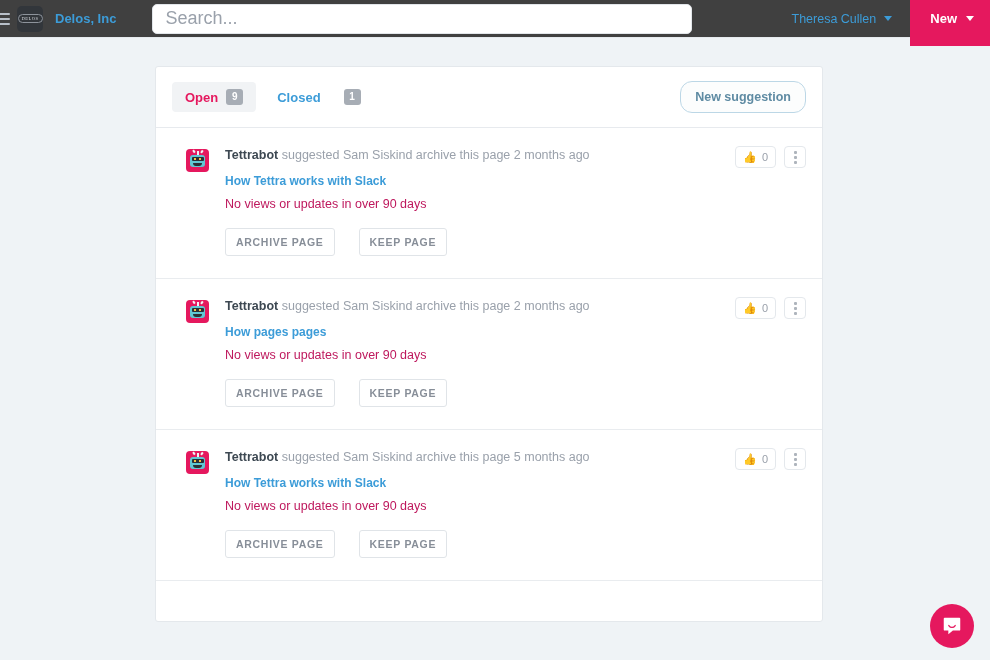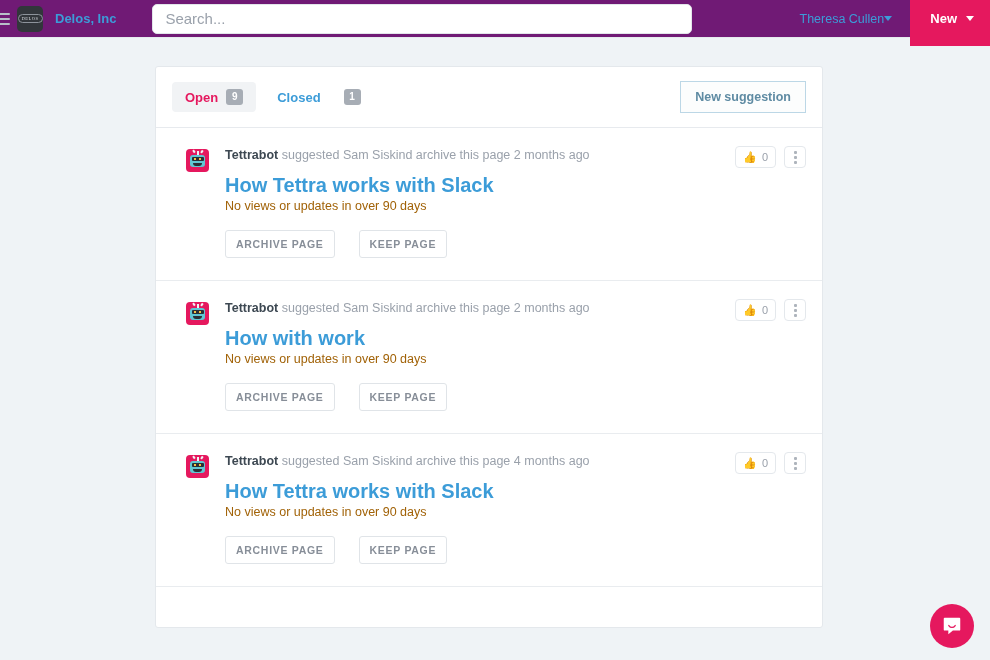--- a/index.html
+++ b/index.html
@@ -8,21 +8,21 @@
     font-family: "Liberation Sans", sans-serif;
     background: #eff3f6;
     color: #3d4852;
     overflow: hidden;
     position: relative;
   }
 
   
   .topbar {
     height: 38px;
-    background: #701a75;
+    background: #404040;
     border-bottom: 1px solid #e6eaee;
     display: flex;
     align-items: center;
     position: relative;
     z-index: 20;
   }
   .hamburger {
     width: 14px;
     margin-left: -4px;
     display: flex;
@@ -71,36 +71,36 @@
     width: 540px;
     flex: 0 0 auto;
   }
   .search-input {
     width: 100%;
     height: 30px;
     border: 1px solid #e2e6ea;
     border-radius: 5px;
     background: #fff;
     padding: 0 12px;
-    font-size: 15px;
+    font-size: 18px;
     font-family: "Liberation Sans", sans-serif;
     color: #5b636d;
     outline: none;
   }
   .search-input::placeholder { color: #9aa1ab; }
   .topbar-right {
     margin-left: auto;
     display: flex;
     align-items: center;
     height: 100%;
   }
   .user-menu {
     display: flex;
     align-items: center;
-    gap: 0;
+    gap: 8px;
     color: #3c9cd8;
     font-size: 12.5px;
     cursor: pointer;
     margin-right: 18px;
   }
   .caret {
     width: 0; height: 0;
     border-left: 4px solid transparent;
     border-right: 4px solid transparent;
     border-top: 5px solid currentColor;
@@ -177,21 +177,21 @@
     padding: 0 4px;
   }
   .new-suggestion-btn {
     margin-left: auto;
     border: 1px solid #bcd7e6;
     background: #fcfdfd;
     color: #5f8ba3;
     font-size: 12.5px;
     font-weight: bold;
     padding: 8px 14px;
-    border-radius: 0;
+    border-radius: 12px;
     cursor: pointer;
     font-family: "Liberation Sans", sans-serif;
   }
 
   
   .row {
     display: flex;
     padding: 20px 32px 22px 30px;
     border-bottom: 1px solid #e9ecef;
     position: relative;
@@ -253,30 +253,30 @@
   .avatar .spark.b { left: 15px; transform: rotate(35deg); }
 
   .row-body { margin-left: 16px; flex: 1 1 auto; min-width: 0; }
 
   .meta { font-size: 12.5px; color: #9aa1ab; line-height: 1.2; }
   .meta .actor { color: #3d4852; font-weight: bold; }
 
   .row-title {
     display: block;
     margin-top: 11px;
-    font-size: 20px;
+    font-size: 12px;
     font-weight: bold;
     color: #3c9cd8;
     text-decoration: none;
     cursor: pointer;
   }
   .row-desc {
-    margin-top: 2px;
+    margin-top: 9px;
     font-size: 12.5px;
-    color: #a16207;
+    color: #be185d;
   }
   .row-actions { margin-top: 17px; display: flex; gap: 24px; }
   .ghost-btn {
     border: 1px solid #e0e4e8;
     background: #fff;
     color: #878e98;
     font-size: 10.5px;
     font-weight: bold;
     letter-spacing: 0.7px;
     padding: 7px 10px;
@@ -438,21 +438,21 @@
         <span class="head"></span>
         <span class="visor"></span>
         <span class="eye l"></span>
         <span class="eye r"></span>
         <span class="mouth"></span>
       </div>
       <div class="row-body">
         <div class="meta">
           <span class="actor">Tettrabot</span><span> suggested Sam Siskind archive this page 2 months ago</span>
         </div>
-        <a class="row-title">How with work</a>
+        <a class="row-title">How pages pages</a>
         <div class="row-desc">No views or updates in over 90 days</div>
         <div class="row-actions">
           <button class="ghost-btn">Archive page</button>
           <button class="ghost-btn">Keep page</button>
         </div>
       </div>
       <div class="row-tools">
         <button class="reaction-btn">
           <span class="thumb">👍</span>
           <span>0</span>
@@ -471,21 +471,21 @@
         <span class="antenna"></span>
         <span class="spark b"></span>
         <span class="head"></span>
         <span class="visor"></span>
         <span class="eye l"></span>
         <span class="eye r"></span>
         <span class="mouth"></span>
       </div>
       <div class="row-body">
         <div class="meta">
-          <span class="actor">Tettrabot</span><span> suggested Sam Siskind archive this page 4 months ago</span>
+          <span class="actor">Tettrabot</span><span> suggested Sam Siskind archive this page 5 months ago</span>
         </div>
         <a class="row-title">How Tettra works with Slack</a>
         <div class="row-desc">No views or updates in over 90 days</div>
         <div class="row-actions">
           <button class="ghost-btn">Archive page</button>
           <button class="ghost-btn">Keep page</button>
         </div>
       </div>
       <div class="row-tools">
         <button class="reaction-btn">

